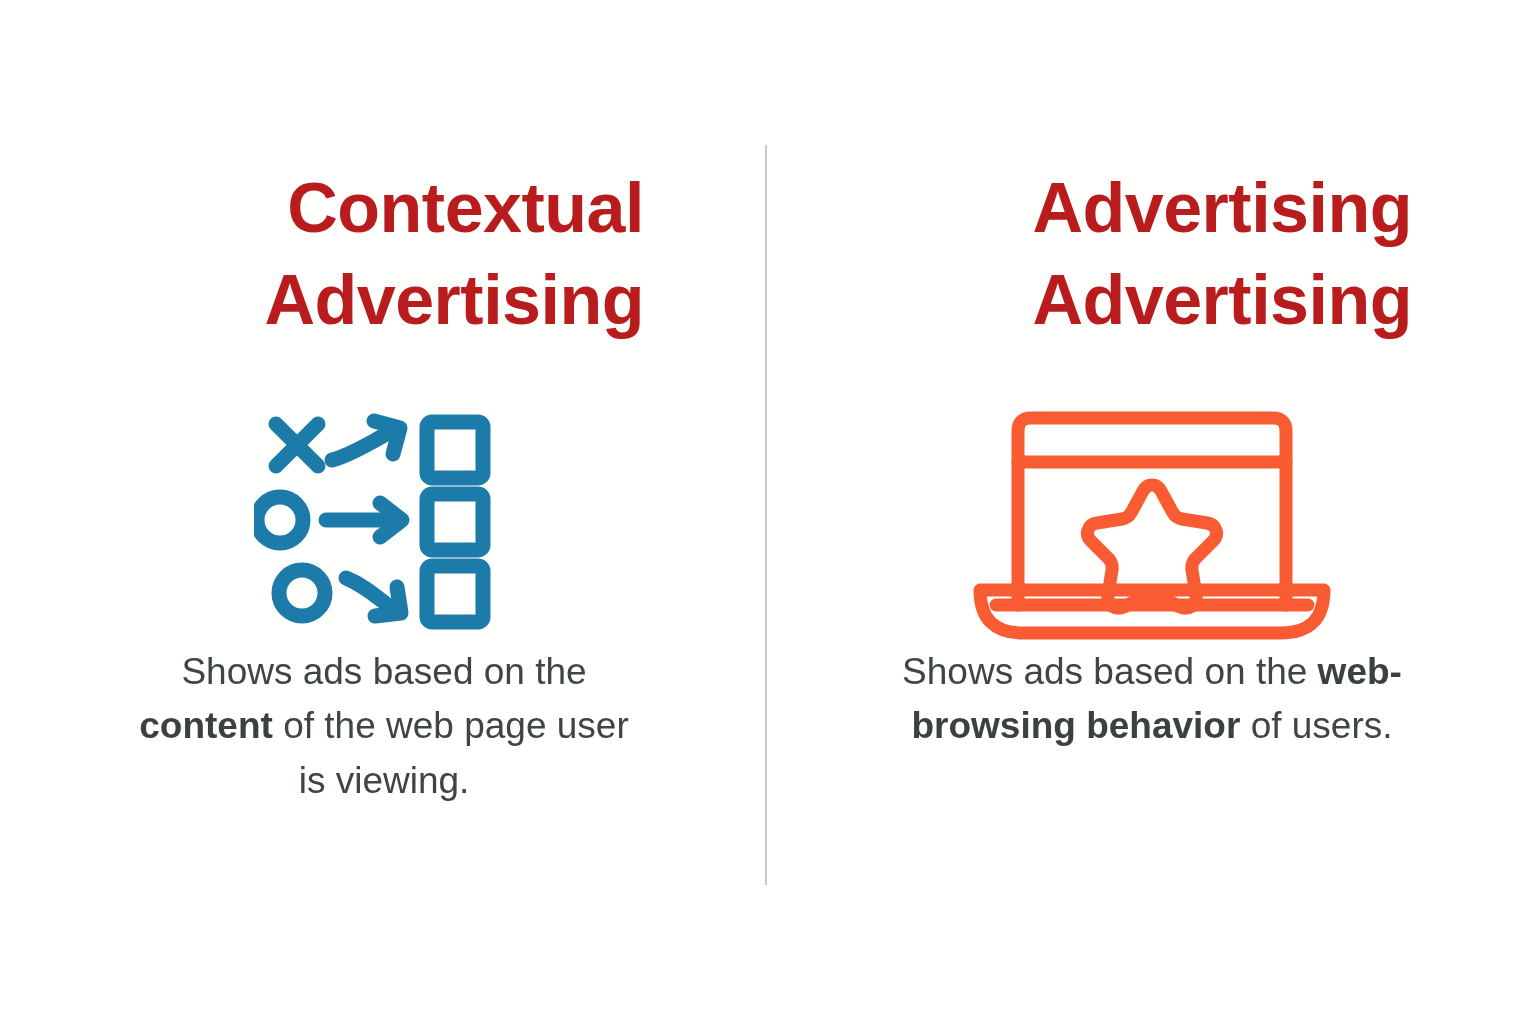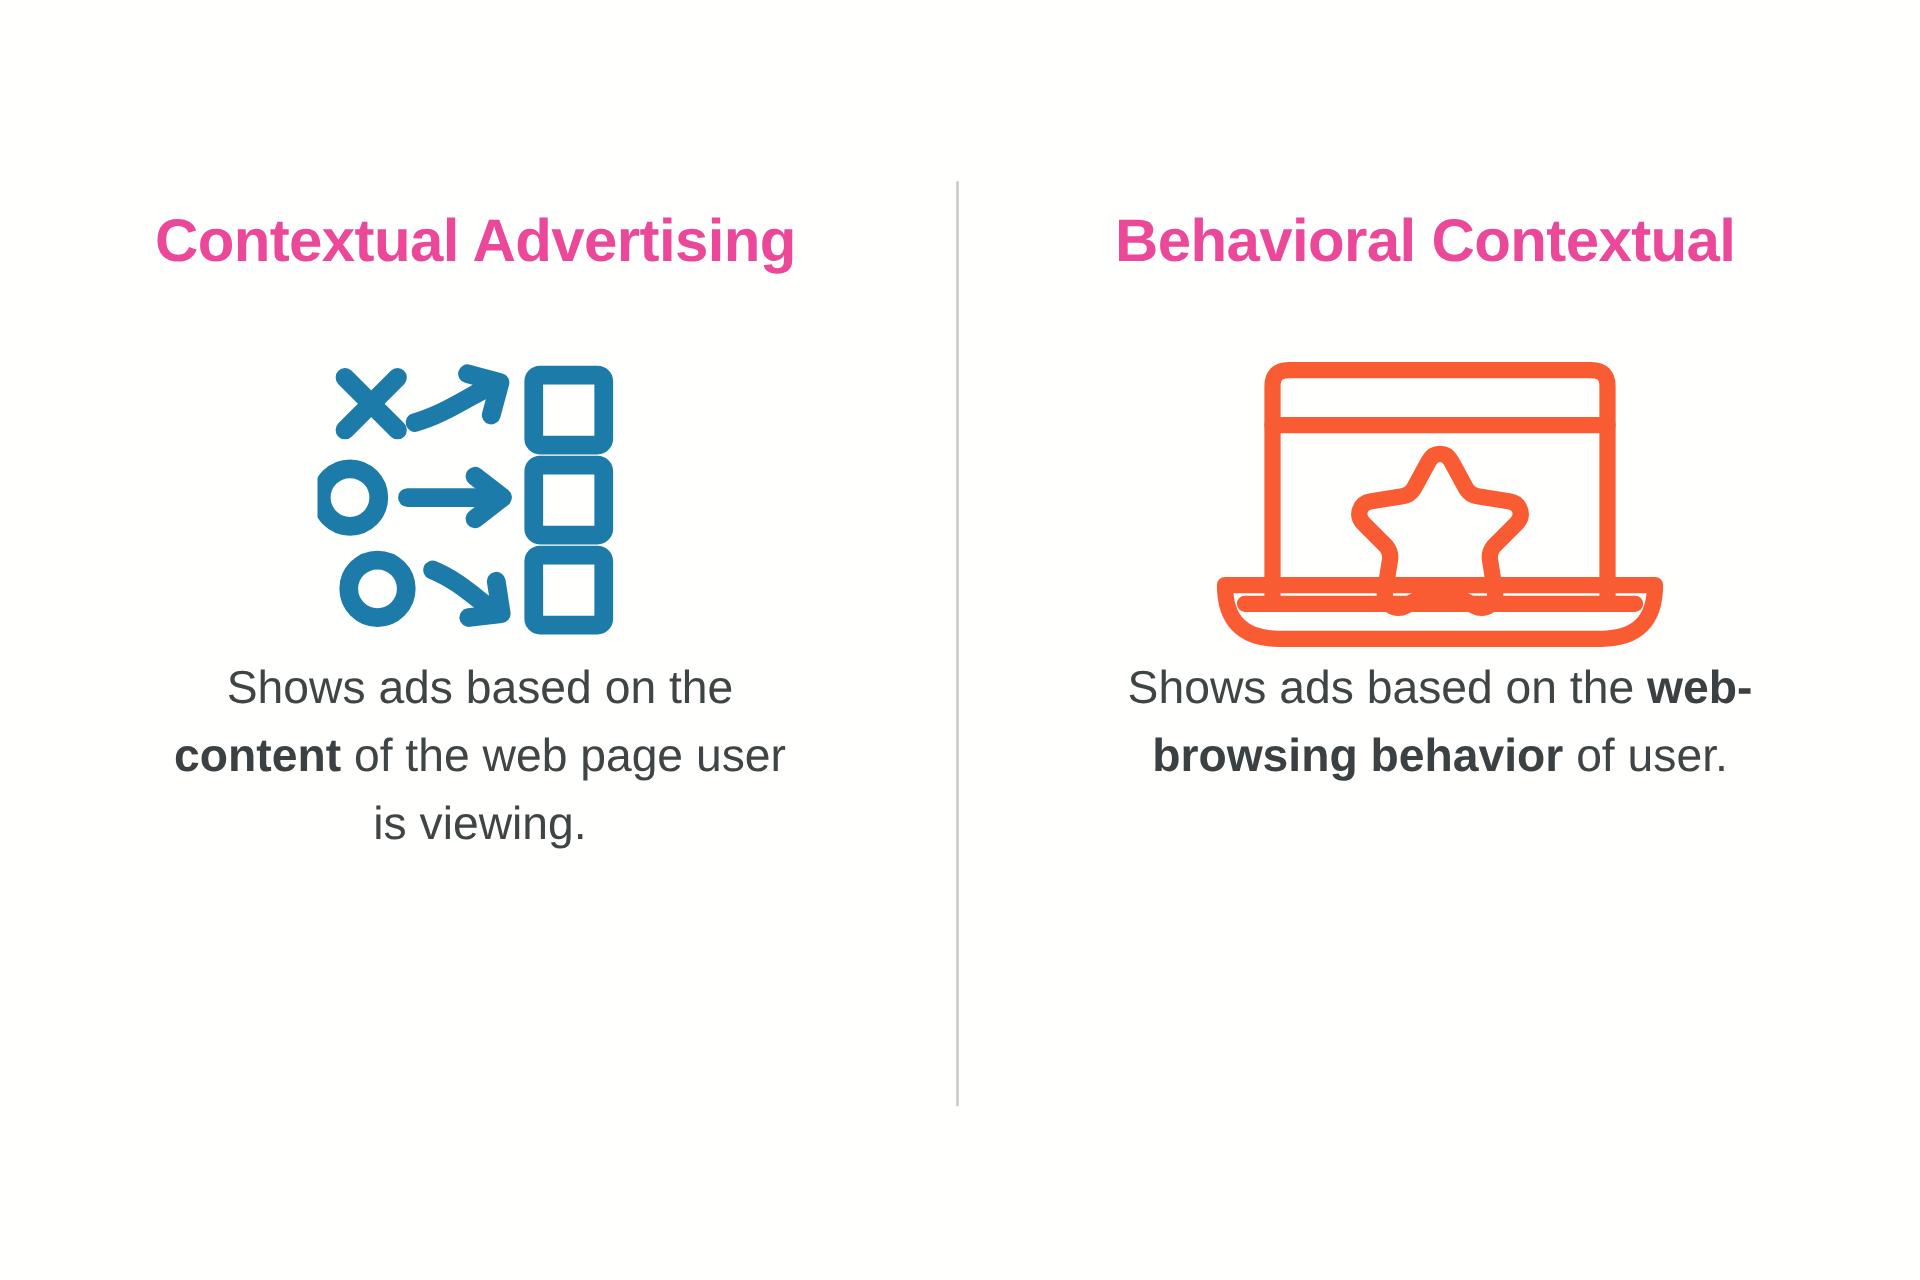--- a/index.html
+++ b/index.html
@@ -42,25 +42,25 @@
   .column {
     width:768px;
     display:flex;
     flex-direction:column;
     align-items:center;
   }
 
   .col-heading {
     margin-top:162px;
     width:520px;
-    text-align:left;
-    font-size:48px;
+    text-align:right;
+    font-size:70px;
     line-height:1.32;
     font-weight:bold;
-    color:#ec4899;
+    color:#b91c1c;
     letter-spacing:-0.5px;
   }
 
   .icon-wrap {
     margin-top:58px;
     height:240px;
     display:flex;
     align-items:center;
     justify-content:center;
   }
@@ -126,21 +126,21 @@
       </div>
 
       <div class="col-caption">
         <span>Shows ads based on the </span><b>content</b><span> of the web page user is viewing.</span>
       </div>
 
     </div>
 
     <div class="column column--right">
 
-      <div class="col-heading">Behavioral Contextual</div>
+      <div class="col-heading">Advertising Advertising</div>
 
       <div class="icon-wrap">
         <svg width="360" height="232" viewBox="0 0 360 232">
           <g fill="none" stroke="#f95b33" stroke-width="13" stroke-linecap="round" stroke-linejoin="round">
 
             <path d="M 46 196 L 46 22 Q 46 9 59 9 L 301 9 Q 314 9 314 22 L 314 196"></path>
 
             <line x1="46" y1="53" x2="314" y2="53"></line>
 
             <path d="M 8 181 L 352 181 Q 352 224 309 224 L 51 224 Q 8 224 8 181 Z"></path>
@@ -170,19 +170,19 @@
                      Q 118 115 125 114
                      L 150 110
                      Q 156 109 159 104
                      L 171 82
                      Q 174 76 180 76 Z" stroke-width="13"></path>
           </g>
         </svg>
       </div>
 
       <div class="col-caption">
-        <span>Shows ads based on the </span><b>web-browsing behavior</b><span> of user.</span>
+        <span>Shows ads based on the </span><b>web-browsing behavior</b><span> of users.</span>
       </div>
 
     </div>
 
   </div>
 </div>
 
 </body></html>

